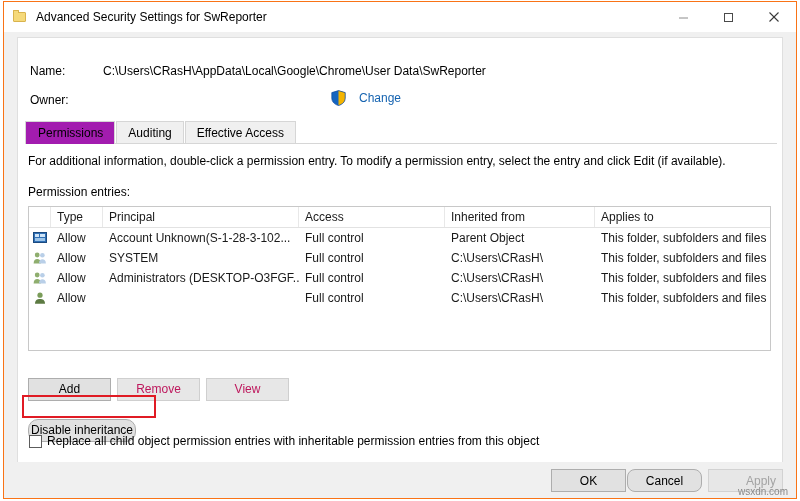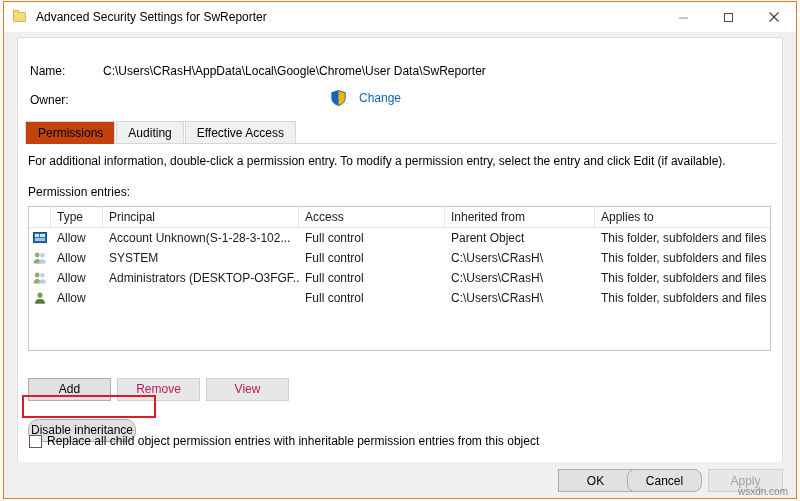--- a/index.html
+++ b/index.html
@@ -150,21 +150,21 @@
     font-size: 12px;
     background: #f0f0f0;
     border: 1px solid #d6d6d6;
     border-bottom: none;
     box-sizing: border-box;
     margin-right: 1px;
     white-space: nowrap;
     color: #000;
   }
   .tab.active {
-    background: #c2410c;
+    background: #a21caf;
     border-color: #d6d6d6;
     position: relative;
     top: 1px;
     height: 23px;
     line-height: 22px;
     padding-left: 12px;
   }
 
   .info-text {
     position: absolute;
@@ -325,22 +325,23 @@
     box-sizing: border-box;
     line-height: 21px;
     text-align: center;
     color: #000;
     cursor: default;
   }
   .foot-btn.disabled {
     color: #a3a3a3;
     background: #e7e7e7;
     border-color: #d2d2d2;
-  }
-  .fb-ok     { right: 163px; }
+    text-align: right;
+  }
+  .fb-ok     { right: 170px; }
   .fb-cancel { right: 94px; border-radius: 8px;  }
   .fb-apply  { right: 13px;  }
 
   .watermark {
     position: absolute;
     right: 8px;
     bottom: 1px;
     font-size: 10px;
     color: #8a8a8a;
   }

